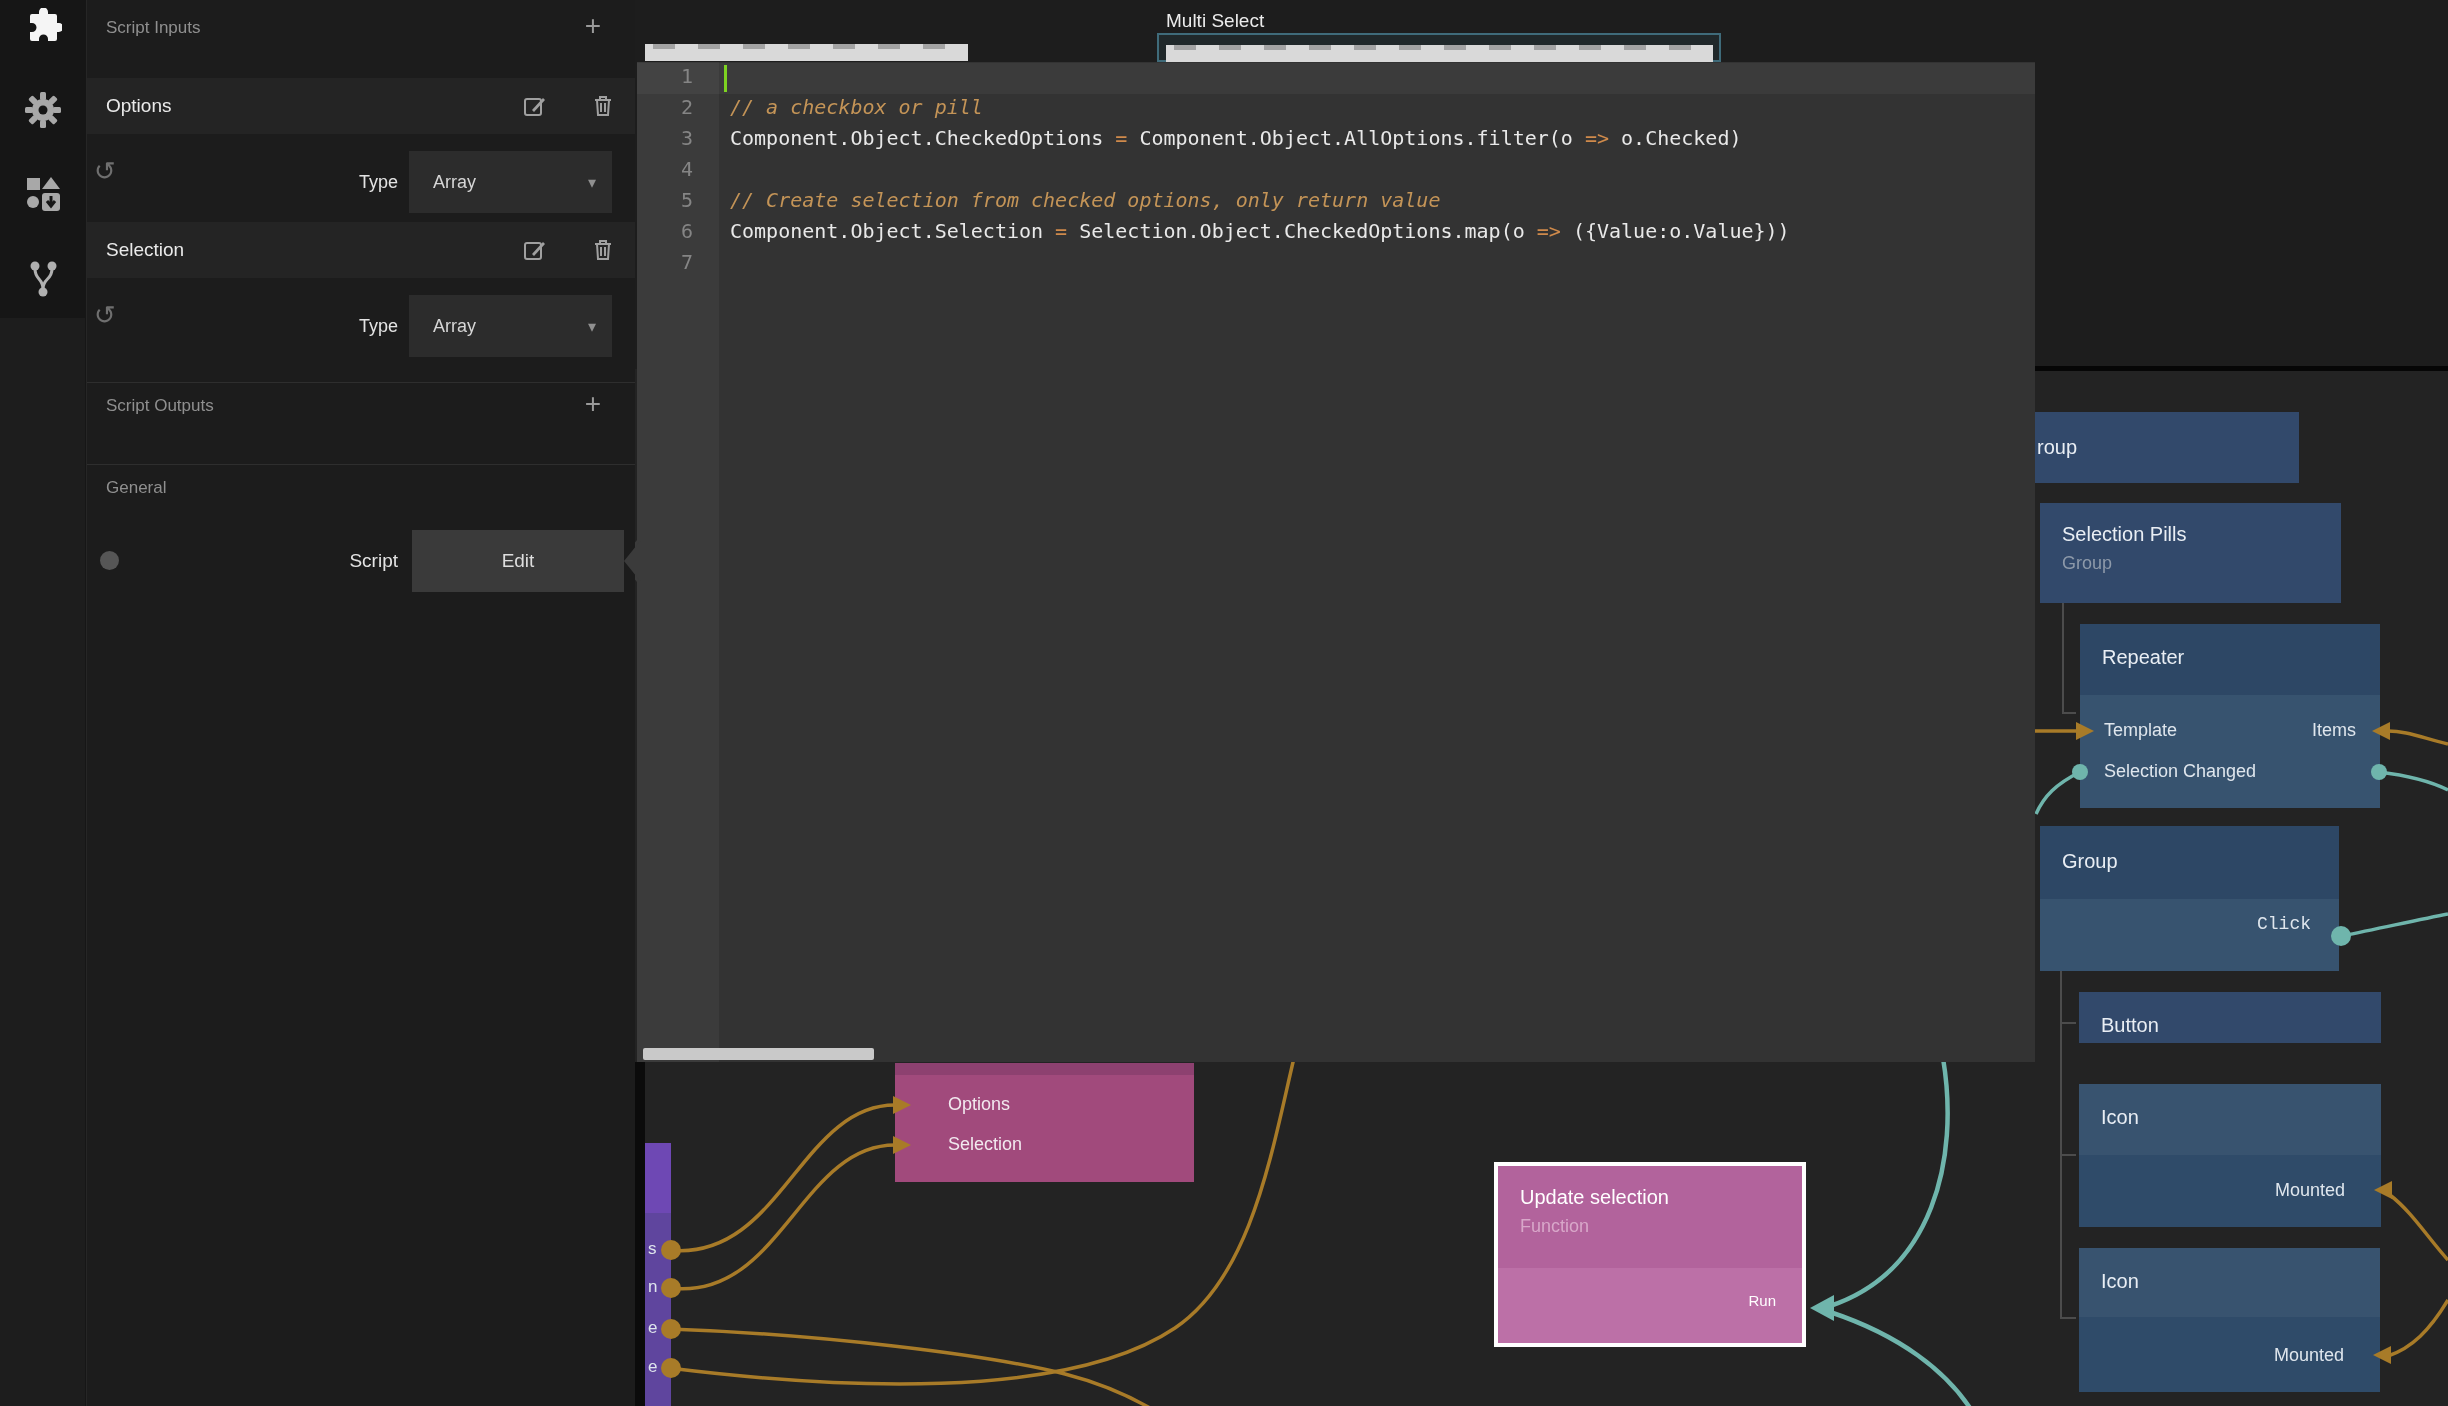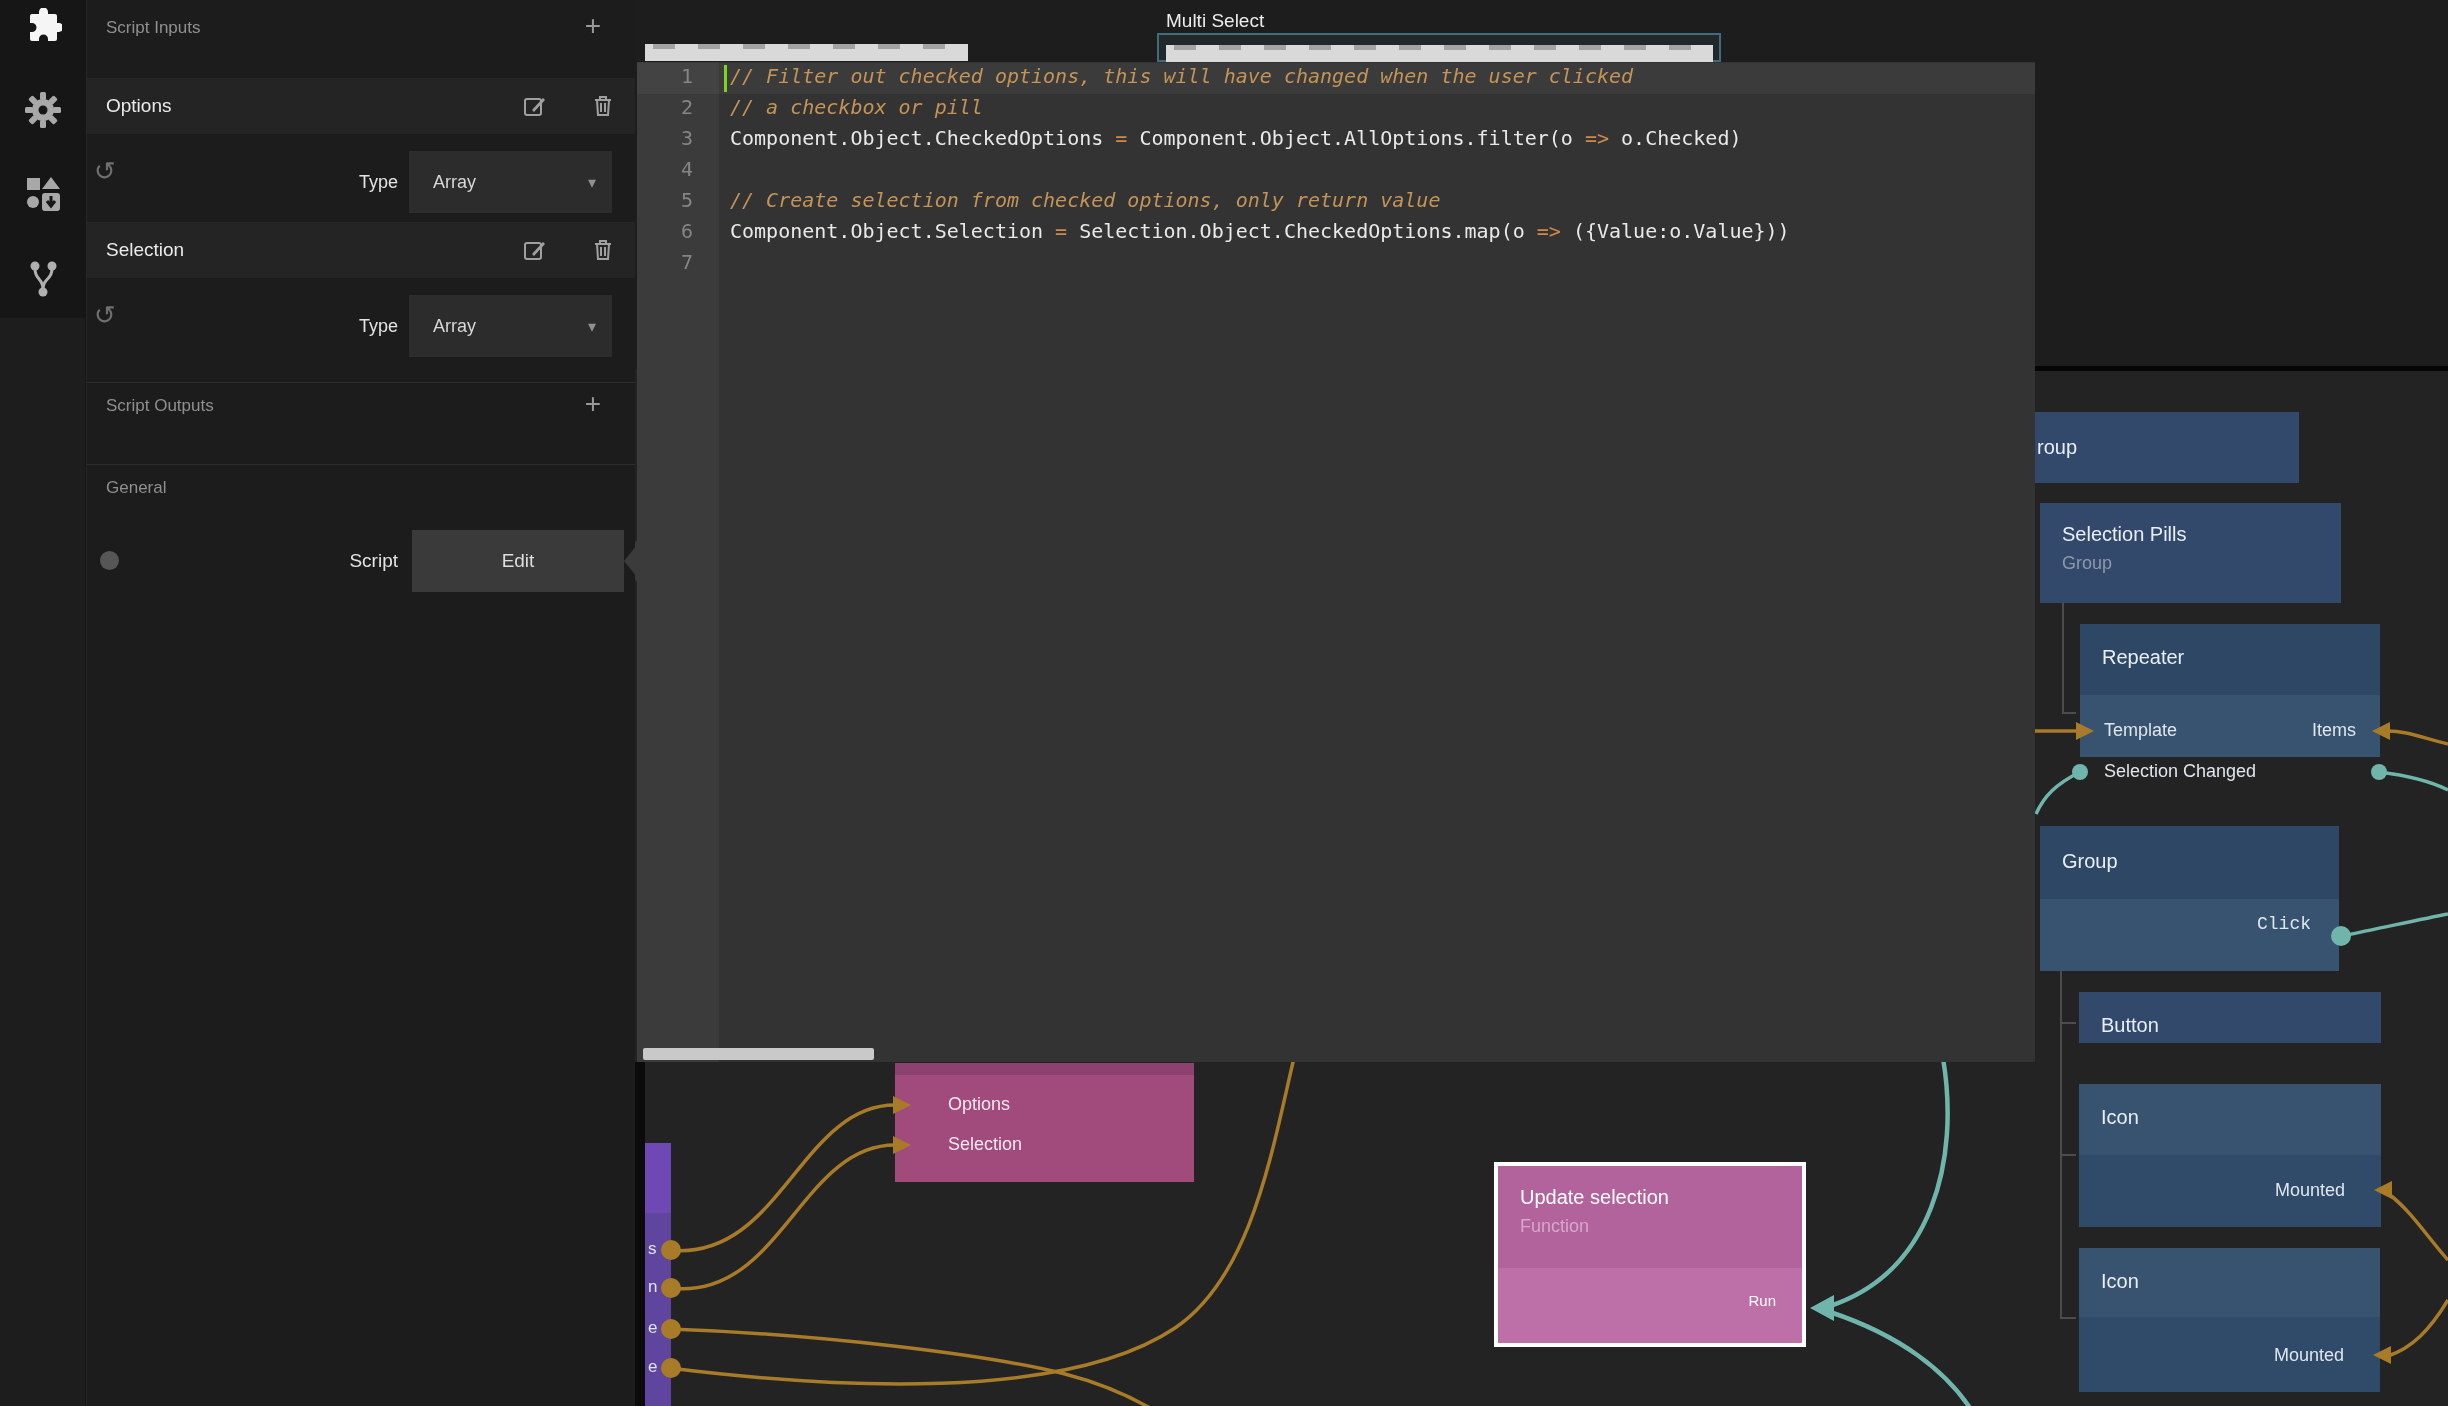--- a/index.html
+++ b/index.html
@@ -118,21 +118,21 @@
 
   <div class="node blue-u" style="left:2035px;top:412px;width:264px;height:71px;">
     <div class="title" style="position:absolute;left:2px;top:24px;">roup</div>
   </div>
 
   <div class="node blue-u" style="left:2040px;top:503px;width:301px;height:100px;">
     <div class="title" style="position:absolute;left:22px;top:20px;">Selection Pills</div>
     <div class="subtitle" style="position:absolute;left:22px;top:50px;">Group</div>
   </div>
 
-  <div class="node" style="left:2080px;top:624px;width:300px;height:133px;">
+  <div class="node" style="left:2080px;top:624px;width:300px;height:184px;">
     <div class="blue-h" style="position:absolute;inset:0 0 auto 0;height:71px;"></div>
     <div class="blue-b" style="position:absolute;inset:71px 0 0 0;"></div>
     <div class="title" style="position:absolute;left:22px;top:22px;">Repeater</div>
     <div class="port" style="left:24px;top:96px;">Template</div>
     <div class="port" style="right:24px;top:96px;">Items</div>
     <div class="port" style="left:24px;top:137px;">Selection Changed</div>
   </div>
 
   <div class="node" style="left:2040px;top:826px;width:299px;height:145px;">
     <div class="blue-h" style="position:absolute;inset:0 0 auto 0;height:73px;"></div>
@@ -187,21 +187,21 @@
     <circle class="dot-t" cx="2080" cy="772" r="8"></circle>
     <circle class="dot-t" cx="2379" cy="772" r="8"></circle>
     <circle class="dot-t" cx="2341" cy="936" r="10"></circle>
     <polygon class="arr-t" points="1810,1308 1834,1295 1834,1321"></polygon>
   </svg>
 
   <div class="abs" id="editor">
     <div class="abs" id="gutter"></div>
     <div class="abs" id="active-line"></div>
     <div id="code-lines">
-        <div class="codeline" style="top: 2px;"><span class="num">1</span><span class="src"><span class="tok-c">// Filter out checked options, this will have changed when the user clicked</span></span></div>
+        <div class="codeline" style="top: 2px;"><span class="num">1</span></div>
         <div class="codeline" style="top: 33px;"><span class="num">2</span><span class="src"><span class="tok-c">// a checkbox or pill</span></span></div>
         <div class="codeline" style="top: 64px;"><span class="num">3</span><span class="src"><span>Component.Object.CheckedOptions </span><span class="tok-o">= </span><span>Component.Object.AllOptions.filter(o </span><span class="tok-o">=&gt; </span><span>o.Checked)</span></span></div>
         <div class="codeline" style="top: 95px;"><span class="num">4</span><span class="src"></span></div>
         <div class="codeline" style="top: 126px;"><span class="num">5</span><span class="src"><span class="tok-c">// Create selection from checked options, only return value</span></span></div>
         <div class="codeline" style="top: 157px;"><span class="num">6</span><span class="src"><span>Component.Object.Selection </span><span class="tok-o">= </span><span>Selection.Object.CheckedOptions.map(o </span><span class="tok-o">=&gt; </span><span>({Value:o.Value}))</span></span></div>
         <div class="codeline" style="top: 188px;"><span class="num">7</span><span class="src"></span></div>
       </div>
     <div class="abs" id="caret"></div>
     <div class="abs" id="editor-hscroll"></div>
     <div class="abs" id="editor-arrow"></div>

